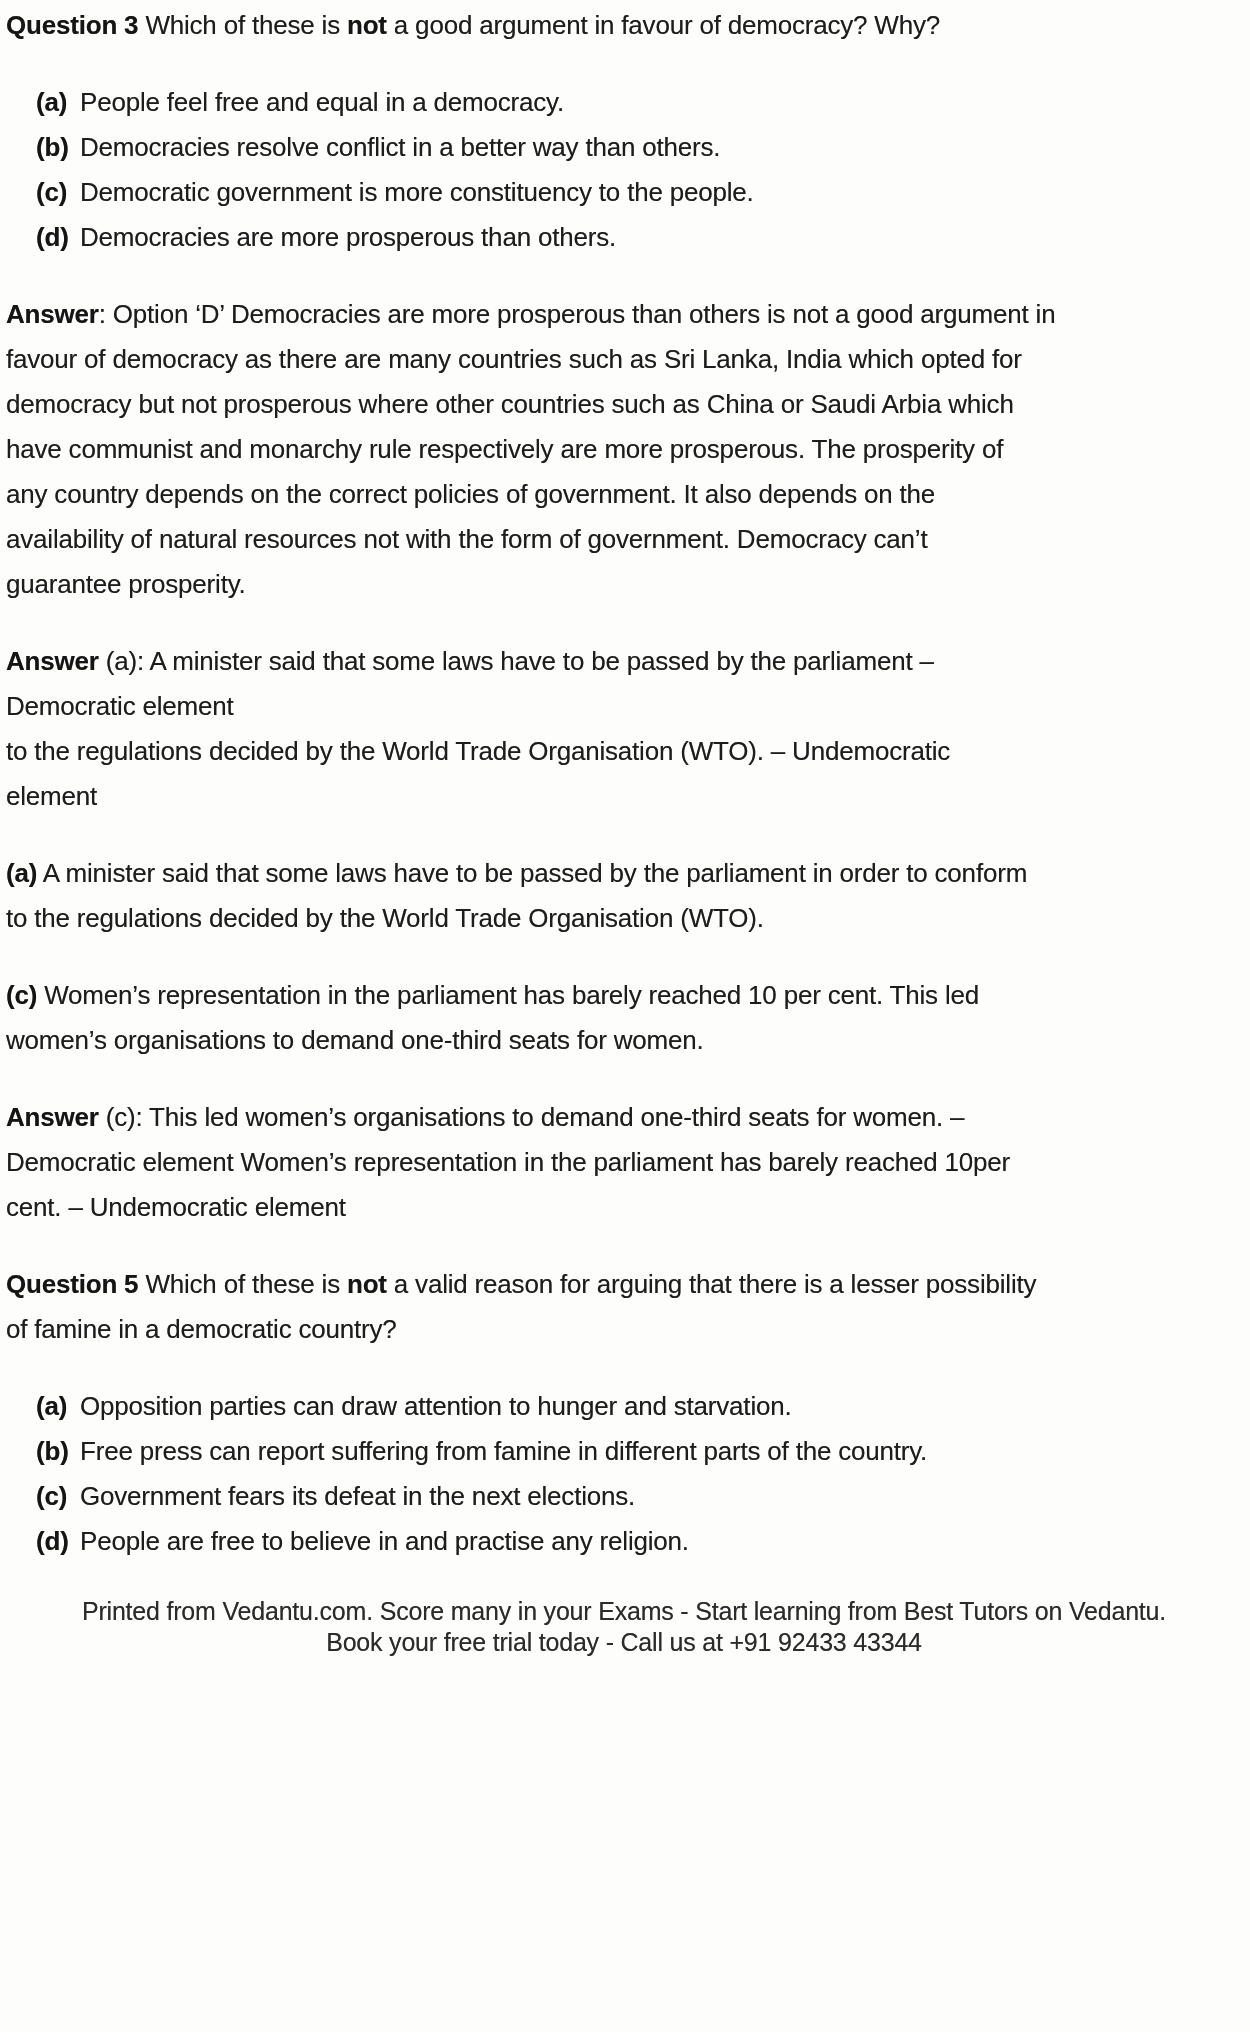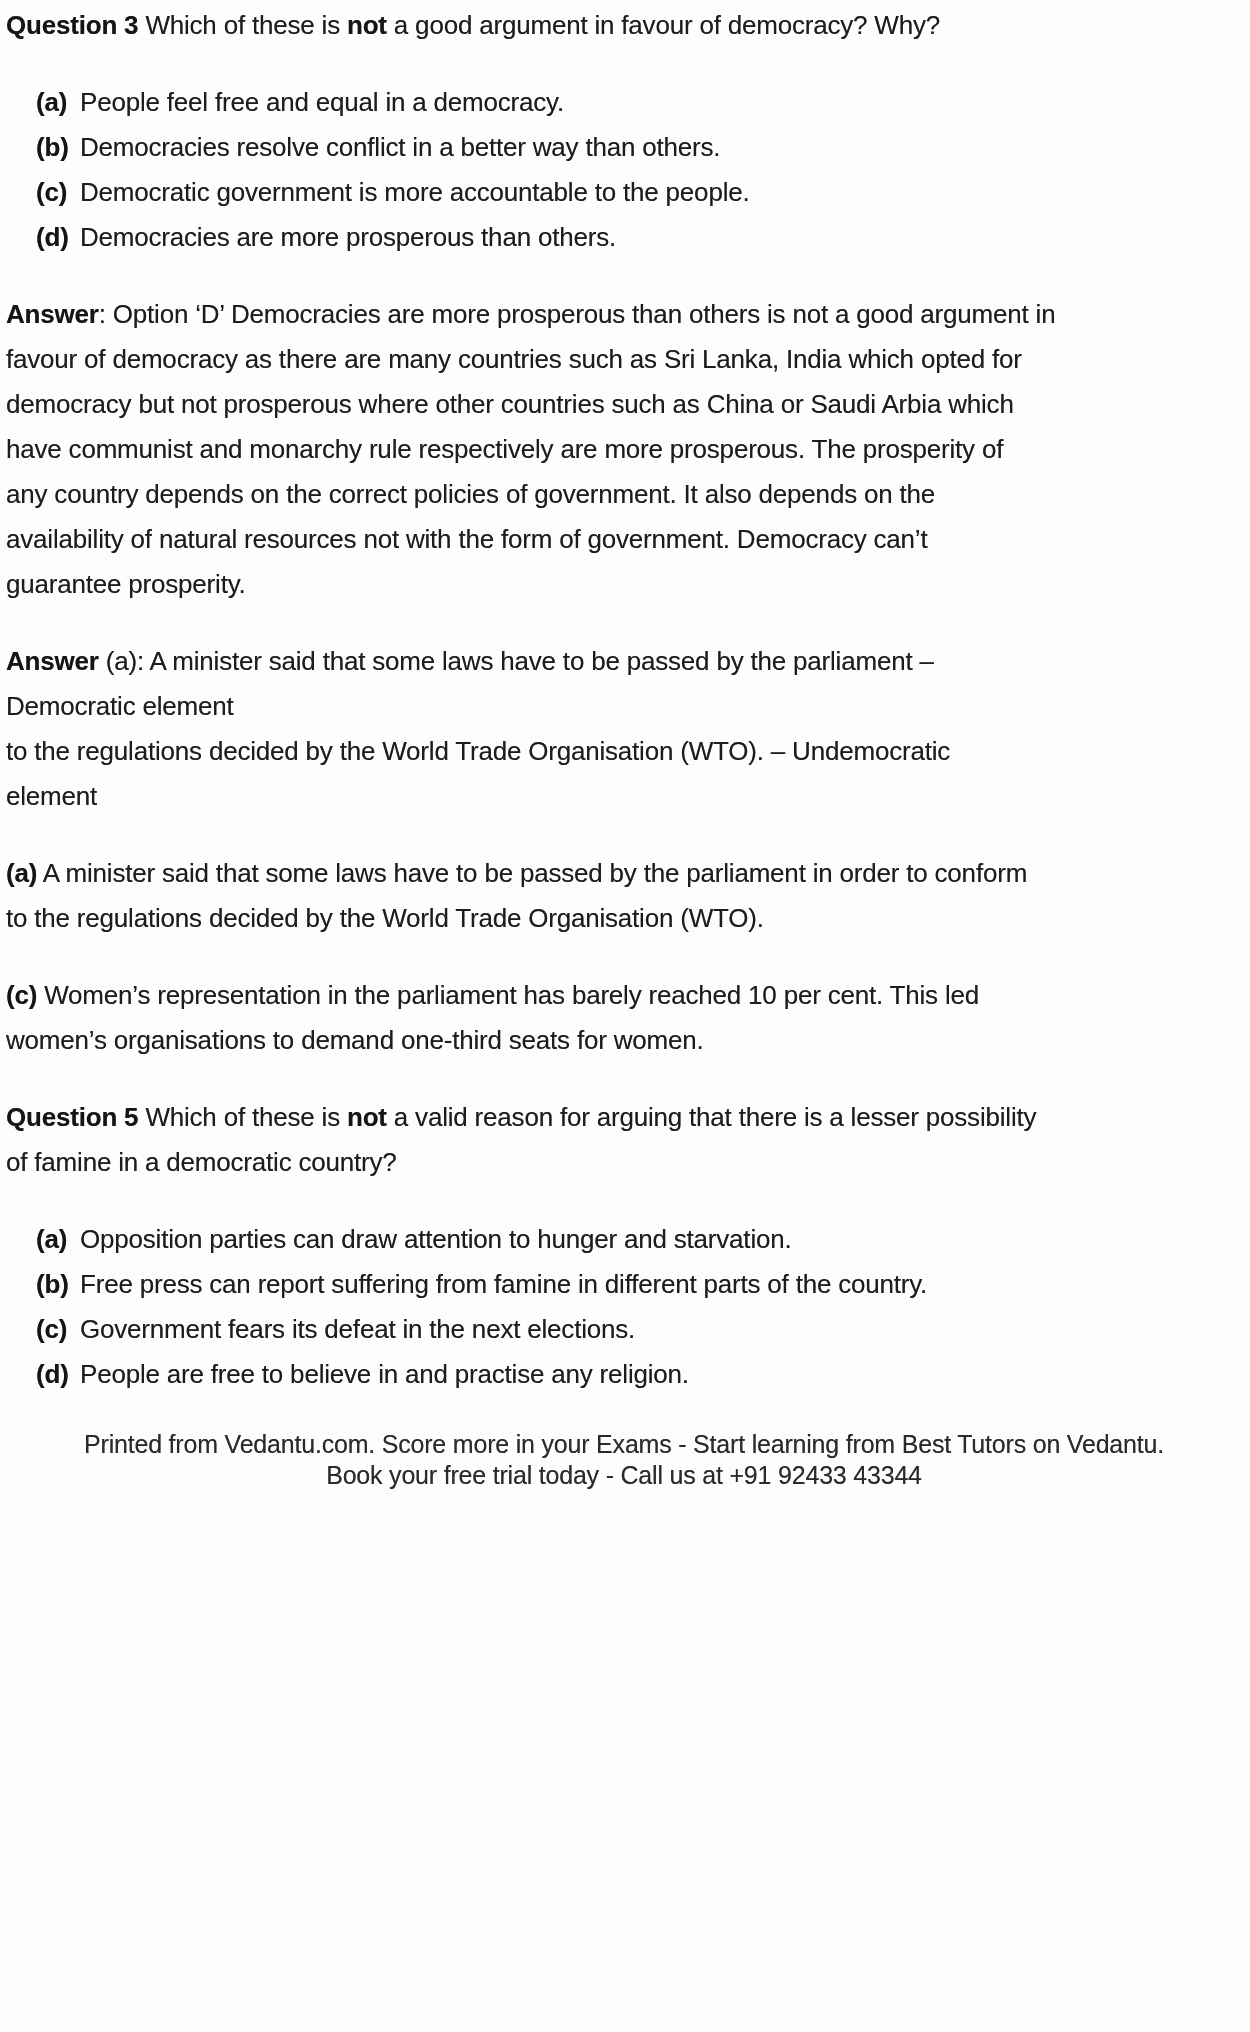--- a/index.html
+++ b/index.html
@@ -65,21 +65,21 @@
     <div class="opt">
       <span class="opt-label">(a)</span>
       <span class="opt-text">People feel free and equal in a democracy.</span>
     </div>
     <div class="opt">
       <span class="opt-label">(b)</span>
       <span class="opt-text">Democracies resolve conflict in a better way than others.</span>
     </div>
     <div class="opt">
       <span class="opt-label">(c)</span>
-      <span class="opt-text">Democratic government is more accountable to the people.</span>
+      <span class="opt-text">Democratic government is more constituency to the people.</span>
     </div>
     <div class="opt">
       <span class="opt-label">(d)</span>
       <span class="opt-text">Democracies are more prosperous than others.</span>
     </div>
   </div>
 
   <p class="para"><b>Answer</b><span>: Option ‘D’ Democracies are more prosperous than others is not a good argument in
 favour of democracy as there are many countries such as Sri Lanka, India which opted for
 democracy but not prosperous where other countries such as China or Saudi Arbia which
@@ -95,20 +95,23 @@
 element</span></p>
 
   <p class="para"><b>(a)</b><span> A minister said that some laws have to be passed by the parliament in order to conform
 to the regulations decided by the World Trade Organisation (WTO).</span></p>
 
 
 
   <p class="para"><b>(c)</b><span> Women’s representation in the parliament has barely reached 10 per cent. This led
 women’s organisations to demand one-third seats for women.</span></p>
 
+  <p class="para"><b>Answer</b><span> (c): This led women’s organisations to demand one-third seats for women. –
+Democratic element Women’s representation in the parliament has barely reached 10per
+cent. – Undemocratic element</span></p>
 
   <p class="para"><b>Question 5</b><span> Which of these is </span><b>not</b><span> a valid reason for arguing that there is a lesser possibility
 of famine in a democratic country?</span></p>
 
   <div class="options">
     <div class="opt">
       <span class="opt-label">(a)</span>
       <span class="opt-text">Opposition parties can draw attention to hunger and starvation.</span>
     </div>
     <div class="opt">
@@ -119,17 +122,17 @@
       <span class="opt-label">(c)</span>
       <span class="opt-text">Government fears its defeat in the next elections.</span>
     </div>
     <div class="opt">
       <span class="opt-label">(d)</span>
       <span class="opt-text">People are free to believe in and practise any religion.</span>
     </div>
   </div>
 
   <div class="footer">
-    <div>Printed from Vedantu.com. Score more in your Exams - Start learning from Best Tutors on Vedantu.</div>
+    <div>Printed from Vedantu.com. Score many in your Exams - Start learning from Best Tutors on Vedantu.</div>
     <div>Book your free trial today - Call us at +91 92433 43344</div>
   </div>
 
 </div>
 
 </body></html>

